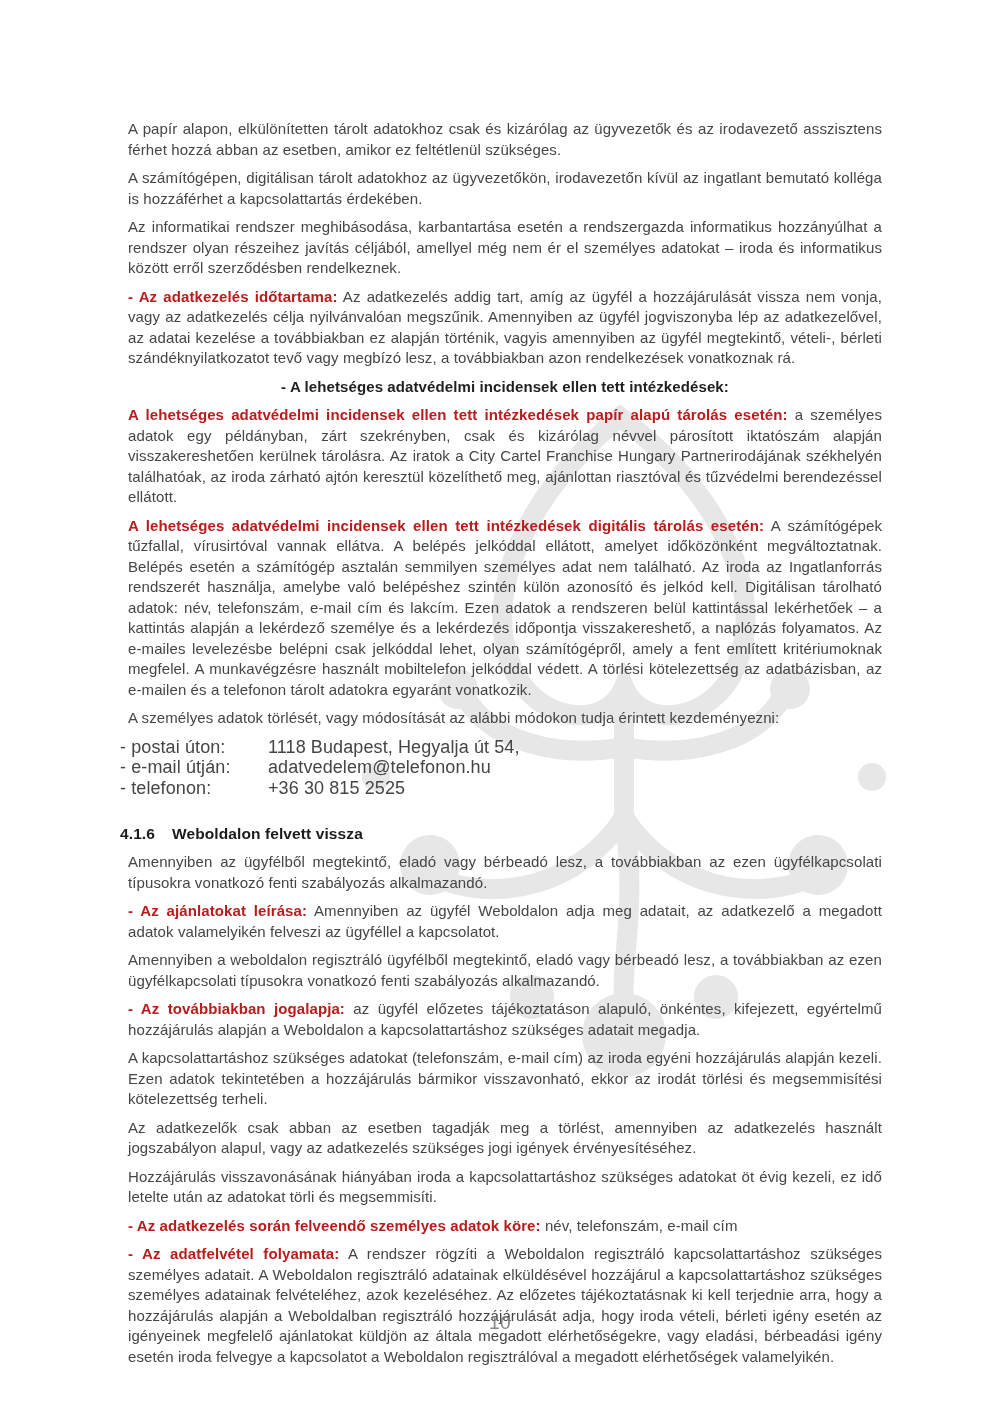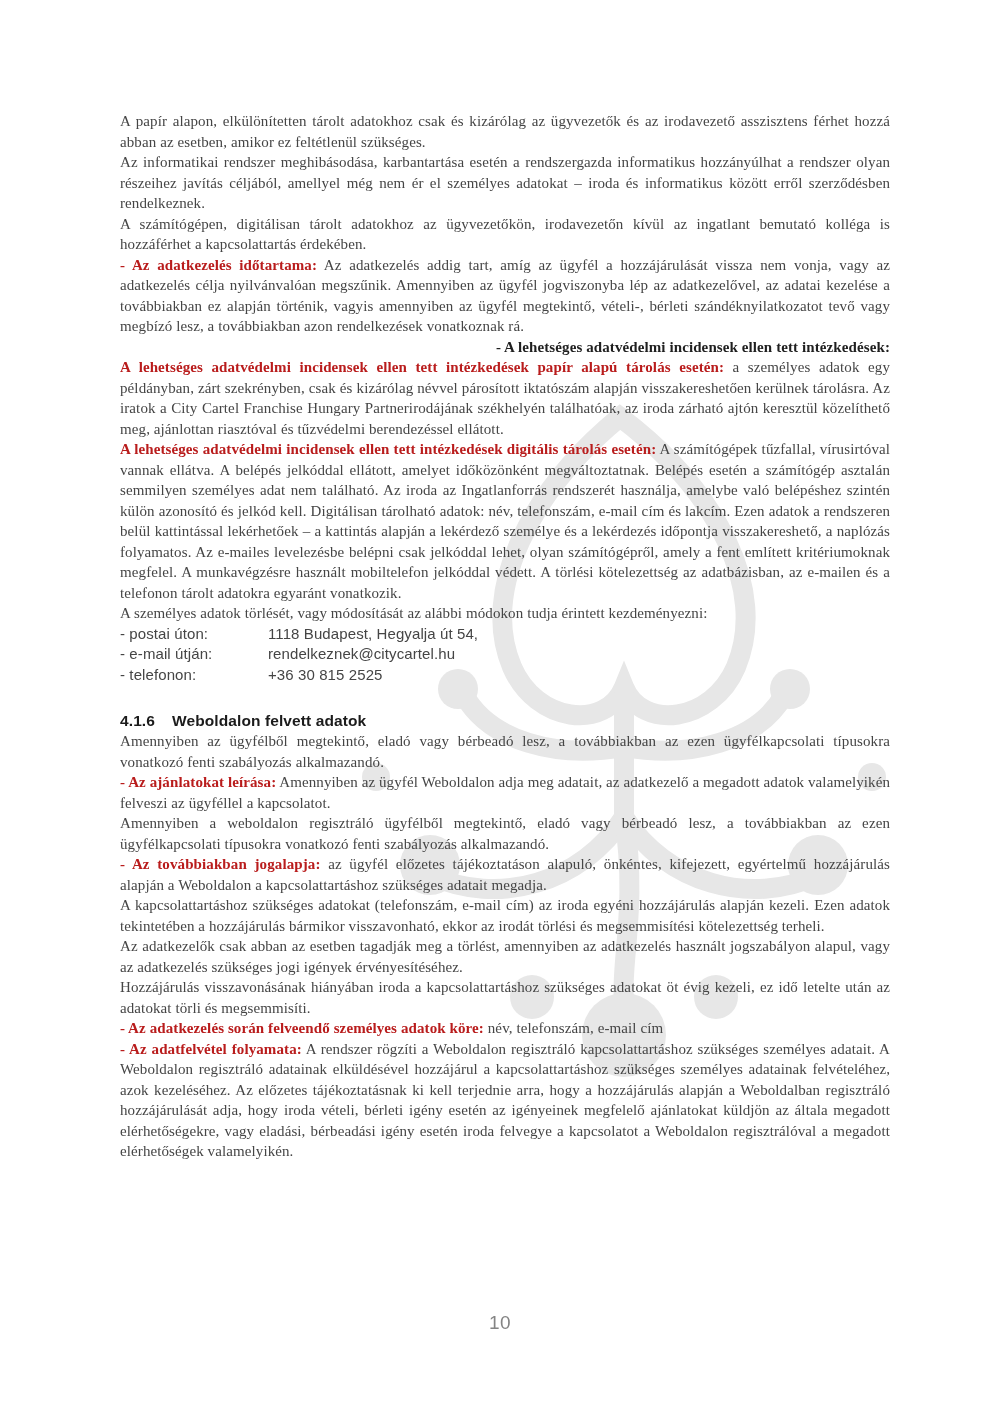--- a/index.html
+++ b/index.html
@@ -3,26 +3,26 @@
 <meta charset="utf-8">
 <style>
   html,body{margin:0;padding:0;background:#ffffff;}
   .page{
     position:relative;width:1000px;height:1414px;background:#ffffff;
     overflow:hidden;font-family:"Liberation Sans",sans-serif;
   }
   .watermark{position:absolute;left:320px;top:395px;width:620px;height:700px;z-index:0;}
   .content{position:absolute;left:120px;top:111px;width:770px;z-index:1;}
   .para{
-    margin:0;font-size:15px;line-height:20.5px;color:#454545;
-    text-align:justify;letter-spacing:0.1px;font-family:Liberation Serif, serif;
+    margin:8px;font-size:15px;line-height:20.5px;color:#454545;
+    text-align:justify;letter-spacing:0.1px;
   }
   .para b{font-weight:bold;color:#b91c1c;}
-  .para.bold-only{font-weight:bold;color:#1f1f1f;text-align:right;}
-  .contact-row{display:flex;font-size:15px;line-height:20.5px;color:#454545;letter-spacing:0.1px;}
+  .para.bold-only{font-weight:bold;color:#1f1f1f;text-align:center;}
+  .contact-row{display:flex;font-size:18px;line-height:20.5px;color:#454545;letter-spacing:0.1px;}
   .contact-label{flex:0 0 148px;width:148px;}
   .section-heading{
     margin:25px 0 0 0;font-size:15.5px;line-height:21px;
     font-weight:bold;color:#1b1b1b;letter-spacing:0.1px;
   }
   .sec-num{display:inline-block;min-width:52px;}
   .footer{
     position:absolute;top:1312px;left:0;width:100%;text-align:center;
     font-size:19px;color:#848484;z-index:1;letter-spacing:0.5px;
   }
@@ -51,48 +51,48 @@
       <circle cx="396" cy="602" r="22"></circle>
       <circle cx="212" cy="602" r="22"></circle>
       <circle cx="552" cy="382" r="14"></circle>
       <circle cx="56" cy="382" r="14"></circle>
     </g>
   </svg>
 
   <div class="content">
 
     <p class="para">A papír alapon, elkülönítetten tárolt adatokhoz csak és kizárólag az ügyvezetők és az irodavezető asszisztens férhet hozzá abban az esetben, amikor ez feltétlenül szükséges.</p>
+    <p class="para">A számítógépen, digitálisan tárolt adatokhoz az ügyvezetőkön, irodavezetőn kívül az ingatlant bemutató kolléga is hozzáférhet a kapcsolattartás érdekében.</p>
     <p class="para">Az informatikai rendszer meghibásodása, karbantartása esetén a rendszergazda informatikus hozzányúlhat a rendszer olyan részeihez javítás céljából, amellyel még nem ér el személyes adatokat – iroda és informatikus között erről szerződésben rendelkeznek.</p>
-    <p class="para">A számítógépen, digitálisan tárolt adatokhoz az ügyvezetőkön, irodavezetőn kívül az ingatlant bemutató kolléga is hozzáférhet a kapcsolattartás érdekében.</p>
 
     <p class="para"><b>- Az adatkezelés időtartama:</b><span> Az adatkezelés addig tart, amíg az ügyfél a hozzájárulását vissza nem vonja, vagy az adatkezelés célja nyilvánvalóan megszűnik. Amennyiben az ügyfél jogviszonyba lép az adatkezelővel, az adatai kezelése a továbbiakban ez alapján történik, vagyis amennyiben az ügyfél megtekintő, vételi-, bérleti szándéknyilatkozatot tevő vagy megbízó lesz, a továbbiakban azon rendelkezések vonatkoznak rá.</span></p>
 
     <p class="para bold-only">- A lehetséges adatvédelmi incidensek ellen tett intézkedések:</p>
 
     <p class="para"><b>A lehetséges adatvédelmi incidensek ellen tett intézkedések papír alapú tárolás esetén:</b><span> a személyes adatok egy példányban, zárt szekrényben, csak és kizárólag névvel párosított iktatószám alapján visszakereshetően kerülnek tárolásra. Az iratok a City Cartel Franchise Hungary Partnerirodájának székhelyén találhatóak, az iroda zárható ajtón keresztül közelíthető meg, ajánlottan riasztóval és tűzvédelmi berendezéssel ellátott.</span></p>
 
     <p class="para"><b>A lehetséges adatvédelmi incidensek ellen tett intézkedések digitális tárolás esetén:</b><span> A számítógépek tűzfallal, vírusirtóval vannak ellátva. A belépés jelkóddal ellátott, amelyet időközönként megváltoztatnak. Belépés esetén a számítógép asztalán semmilyen személyes adat nem található. Az iroda az Ingatlanforrás rendszerét használja, amelybe való belépéshez szintén külön azonosító és jelkód kell. Digitálisan tárolható adatok: név, telefonszám, e-mail cím és lakcím. Ezen adatok a rendszeren belül kattintással lekérhetőek – a kattintás alapján a lekérdező személye és a lekérdezés időpontja visszakereshető, a naplózás folyamatos. Az e-mailes levelezésbe belépni csak jelkóddal lehet, olyan számítógépről, amely a fent említett kritériumoknak megfelel. A munkavégzésre használt mobiltelefon jelkóddal védett. A törlési kötelezettség az adatbázisban, az e-mailen és a telefonon tárolt adatokra egyaránt vonatkozik.</span></p>
 
     <p class="para">A személyes adatok törlését, vagy módosítását az alábbi módokon tudja érintett kezdeményezni:</p>
 
     <div class="contact-row">
       <span class="contact-label">- postai úton:</span>
       <span class="contact-value">1118 Budapest, Hegyalja út 54,</span>
     </div>
     <div class="contact-row">
       <span class="contact-label">- e-mail útján:</span>
-      <span class="contact-value">rendelkeznek@citycartel.hu</span>
+      <span class="contact-value">adatvedelem@telefonon.hu</span>
     </div>
     <div class="contact-row">
       <span class="contact-label">- telefonon:</span>
       <span class="contact-value">+36 30 815 2525</span>
     </div>
 
     <h3 class="section-heading">
-      <span class="sec-num">4.1.6</span><span class="sec-title">Weboldalon felvett adatok</span>
+      <span class="sec-num">4.1.6</span><span class="sec-title">Weboldalon felvett vissza</span>
     </h3>
 
     <p class="para">Amennyiben az ügyfélből megtekintő, eladó vagy bérbeadó lesz, a továbbiakban az ezen ügyfélkapcsolati típusokra vonatkozó fenti szabályozás alkalmazandó.</p>
 
     <p class="para"><b>- Az ajánlatokat leírása:</b><span> Amennyiben az ügyfél Weboldalon adja meg adatait, az adatkezelő a megadott adatok valamelyikén felveszi az ügyféllel a kapcsolatot.</span></p>
 
     <p class="para">Amennyiben a weboldalon regisztráló ügyfélből megtekintő, eladó vagy bérbeadó lesz, a továbbiakban az ezen ügyfélkapcsolati típusokra vonatkozó fenti szabályozás alkalmazandó.</p>
 
     <p class="para"><b>- Az továbbiakban jogalapja:</b><span> az ügyfél előzetes tájékoztatáson alapuló, önkéntes, kifejezett, egyértelmű hozzájárulás alapján a Weboldalon a kapcsolattartáshoz szükséges adatait megadja.</span></p>
 

